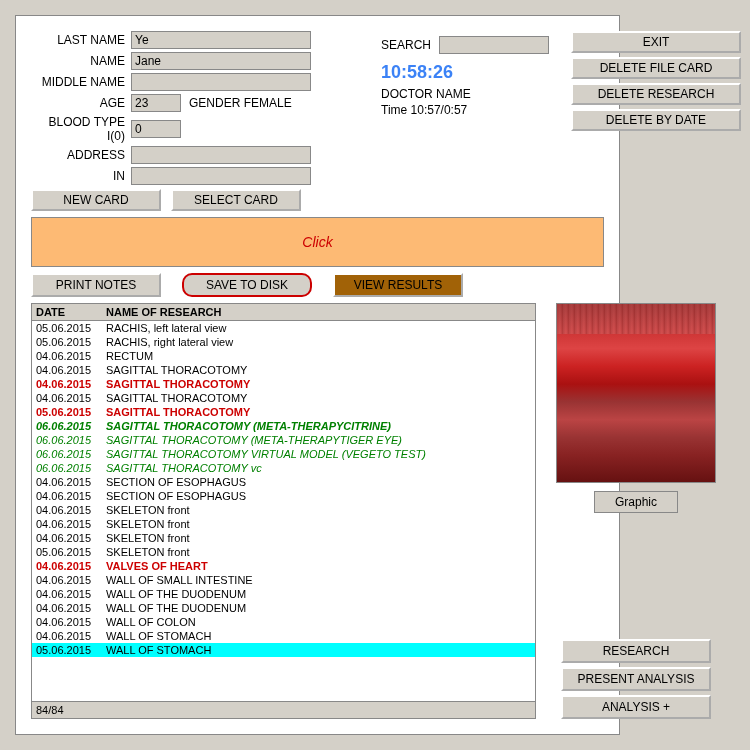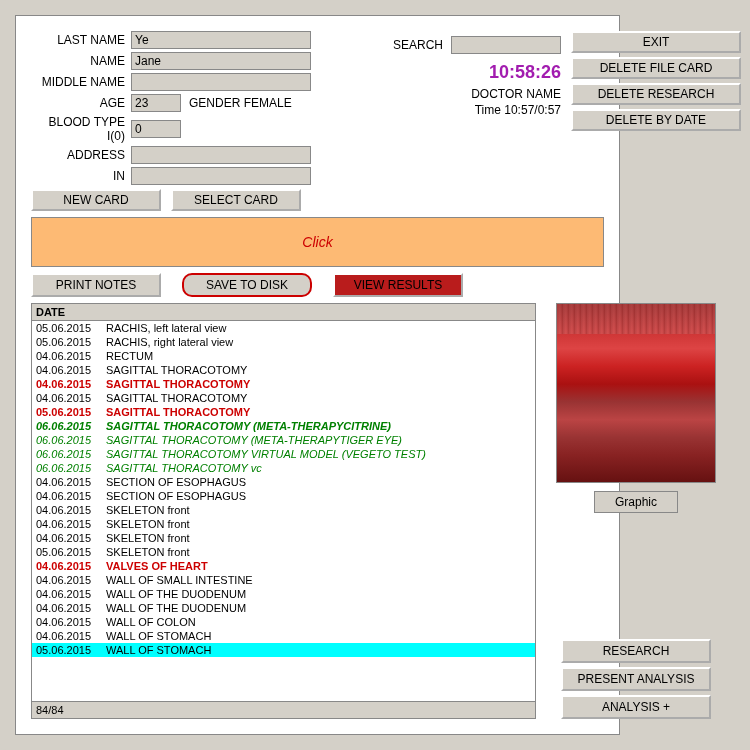--- a/index.html
+++ b/index.html
@@ -72,39 +72,39 @@
       border: 1px solid #888;
       height: 18px;
       font-size: 12px;
       padding: 0 3px;
     }
     
     .middle-panel {
       flex: 0 0 180px;
       display: flex;
       flex-direction: column;
-      align-items: flex-end;
+      align-items: flex-start;
       padding-top: 5px;
     }
     .search-row {
       display: flex;
       align-items: center;
       gap: 8px;
       margin-bottom: 8px;
     }
     .search-label { font-size: 12px; }
     .search-input {
       background: #d4d0c8;
       border: 1px solid #888;
       height: 18px;
       width: 110px;
       font-size: 12px;
     }
     .time-display {
-      color: #a21caf;
+      color: #3b82f6;
       font-size: 18px;
       font-weight: bold;
       margin-bottom: 4px;
     }
     .doctor-label {
       font-size: 12px;
       margin-bottom: 2px;
     }
     .time-small {
       font-size: 12px;
@@ -177,21 +177,21 @@
       border: 2px outset #ffffff;
       padding: 3px 10px;
       font-size: 12px;
       cursor: pointer;
       text-align: center;
       border-radius: 10px;
       border: 2px solid #cc0000;
     }
     .btn-view {
       min-width: 130px;
-      background: #b91c1c;
+      background: #a16207;
       border: 2px outset #ffffff;
       padding: 3px 10px;
       font-size: 12px;
       cursor: pointer;
       text-align: center;
     }
 
     
     .lower-section {
       display: flex;
@@ -383,20 +383,21 @@
       <button class="btn-print">PRINT NOTES</button>
       <button class="btn-save">SAVE TO DISK</button>
       <button class="btn-view">VIEW RESULTS</button>
     </div>
 
     <div class="lower-section">
 
       <div class="table-panel">
         <div class="table-header">
           <span class="col-date">DATE</span>
+          <span class="col-name">NAME OF RESEARCH</span>
         </div>
         <div class="table-body" id="table-body">
         <div class="table-row">
               <span class="col-date">05.06.2015</span>
                      <span class="col-name">RACHIS, left lateral view</span>
             </div>
             <div class="table-row">
               <span class="col-date">05.06.2015</span>
                      <span class="col-name">RACHIS, right lateral view</span>
             </div>

